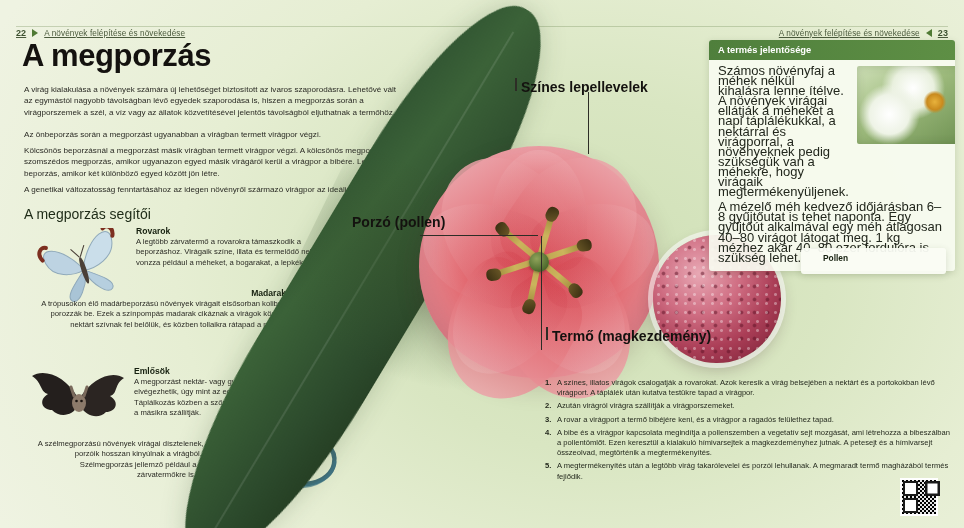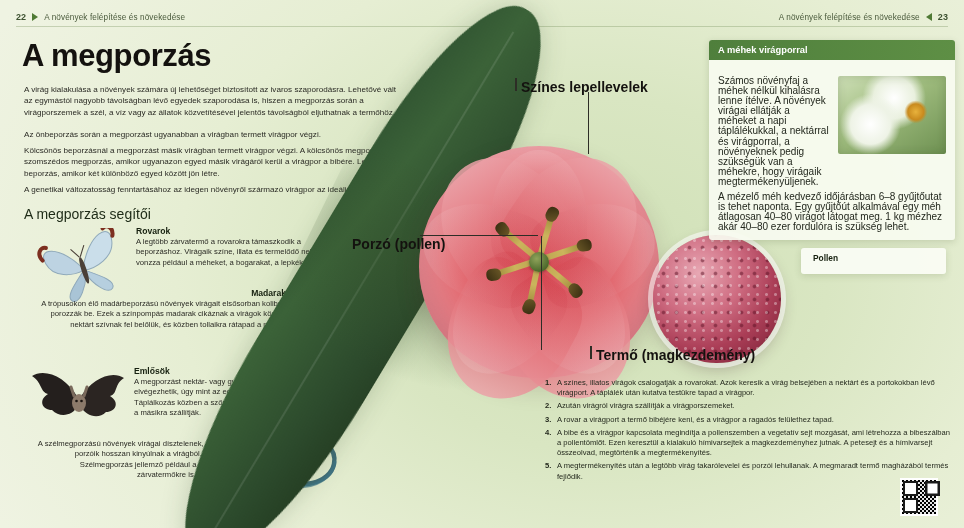--- a/index.html
+++ b/index.html
@@ -16,23 +16,23 @@
     inset: 0;
     width: 964px; height: 528px;
     overflow: hidden;
     background:
       radial-gradient(ellipse 680px 520px at 62% 52%, #cfe0b6 0%, #d9e6c2 34%, #e6eed3 62%, #eff3e2 100%),
       linear-gradient(100deg, #f3f5e7 0%, #edf1df 40%, #d7e4bf 78%, #b9d29a 100%);
   }
 
   
   .hdr {
-    position: absolute; top: 9px; height: 16px;
+    position: absolute; top: 25px; height: 16px;
     font-size: 8.2px; color: #4a5a3c; letter-spacing: .1px;
-    display: flex; align-items: center; gap: 6px;
+    display: flex; align-items: center; gap: 6px; text-decoration: underline;
   }
   .hdr-left { left: 16px; }
   .hdr-right { right: 16px; }
   .pgnum { font-weight: bold; font-size: 9px; color: #3d5130; }
   .tri-r { width: 0; height: 0; border-left: 6px solid #4f7a34; border-top: 4px solid transparent; border-bottom: 4px solid transparent; }
   .tri-l { width: 0; height: 0; border-right: 6px solid #4f7a34; border-top: 4px solid transparent; border-bottom: 4px solid transparent; }
   .hdr-rule { position: absolute; top: 26px; left: 16px; right: 16px; height: 1px; background: rgba(120,145,95,.35); }
 
   
   .title {
@@ -143,54 +143,54 @@
     background-size: 9px 9px, 13px 13px;
     background-position: 0 0, 4px 6px;
   }
 
   
   .callout { position: absolute; font-size: 14px; font-weight: bold; color: #14120f; white-space: nowrap; }
   .callout .bar { position: absolute; left: -6px; top: -1px; width: 2px; height: 13px; background: #2d2d26; }
   .lead-line { position: absolute; background: #2d2d26; }
 
   .c-lepel { left: 521px; top: 79px; }
-  .c-porzo { left: 352px; top: 236px; }
-  .c-termo { left: 552px; top: 347px; margin-left: 44px; }
+  .c-porzo { left: 352px; top: 214px; }
+  .c-termo { left: 552px; top: 328px; }
 
   
   .bee-panel {
     position: absolute; left: 709px; top: 40px; width: 246px;
     background: rgba(248,251,240,.93);
     border-radius: 3px;
     box-shadow: 0 2px 7px rgba(60,80,40,.18);
     overflow: hidden;
   }
   .bee-panel .bar {
     background: linear-gradient(90deg, #4f7f3c, #5e8f45);
     color: #fff; font-size: 9.3px; font-weight: bold; padding: 5px 9px;
   }
-  .bee-panel .body { padding: 16px 9px 8px; font-size: 10px; line-height: 10.1px; color: #22271d; }
+  .bee-panel .body { padding: 6px 9px 8px; font-size: 13px; line-height: 10.1px; color: #22271d; }
   .bee-row { display: flex; gap: 8px; }
   .bee-row p { flex: 1 1 auto; }
   .bee-photo {
     flex: 0 0 108px; height: 78px; border-radius: 2px;
     background:
       radial-gradient(circle at 72% 46%, #e8b23c 0%, #c98a1e 9%, rgba(201,138,30,0) 13%),
       radial-gradient(circle at 30% 62%, #ffffff 0%, #eef3e6 22%, rgba(238,243,230,0) 34%),
       radial-gradient(circle at 52% 28%, #ffffff 0%, #e9f0de 26%, rgba(233,240,222,0) 40%),
       linear-gradient(145deg, #cfe0b8 0%, #9dba7c 45%, #6e9152 100%);
     box-shadow: inset 0 0 10px rgba(40,60,25,.2);
   }
   .bee-panel .after { margin-top: 5px; }
 
   
   .pollen-box {
     position: absolute; left: 801px; top: 248px; width: 145px;
     background: rgba(250,252,244,.94);
-    border-radius: 3px; padding: 6px 12px 8px;
+    border-radius: 3px; padding: 6px 22px 8px;
     box-shadow: 0 2px 7px rgba(60,80,40,.16);
     font-size: 7.5px; line-height: 9.8px; color: #22271d;
   }
   .pollen-box h4 { font-size: 8.4px; font-weight: bold; color: #16200f; margin-bottom: 2px; }
 
   
   .process { position: absolute; left: 545px; top: 378px; width: 410px; }
   .process h3 { font-size: 9px; font-weight: bold; color: #16200f; margin-bottom: 3px; }
   .process ol { list-style: none; }
   .process li {
@@ -347,21 +347,21 @@
   </div>
   <div class="callout c-porzo">
     <span>Porzó (pollen)</span>
   </div>
   <div class="callout c-termo">
     <span class="bar"></span>
     <span>Termő (magkezdemény)</span>
   </div>
 
   <div class="bee-panel">
-    <div class="bar">A méhek virágporral</div>
+    <div class="bar">A termés jelentősége</div>
     <div class="body">
       <div class="bee-row">
         <p>Számos növényfaj a méhek nélkül kihalásra lenne ítélve. A növények virágai ellátják a méheket a napi táplálékukkal, a nektárral és virágporral, a növényeknek pedig szükségük van a méhekre, hogy virágaik megtermékenyüljenek.</p>
         <div class="bee-photo"></div>
       </div>
       <p class="after">A mézelő méh kedvező időjárásban 6–8 gyűjtőutat is tehet naponta. Egy gyűjtőút alkalmával egy méh átlagosan 40–80 virágot látogat meg. 1 kg mézhez akár 40–80 ezer fordulóra is szükség lehet.</p>
     </div>
   </div>
 
   <div class="pollen-box">

